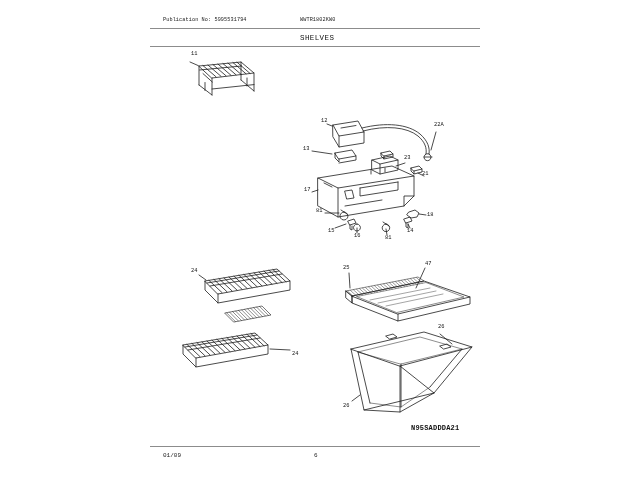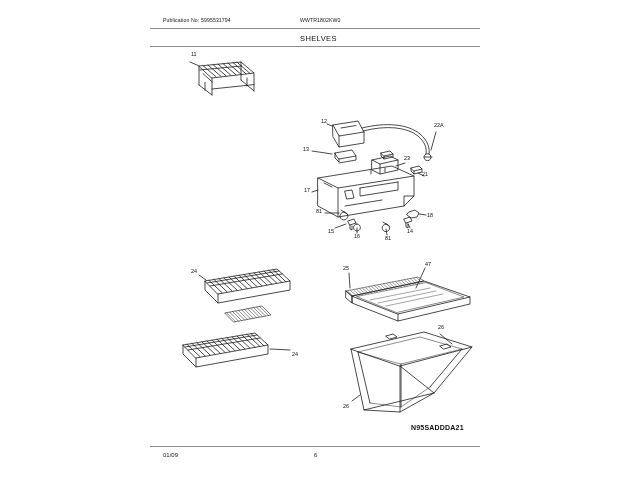--- a/index.html
+++ b/index.html
@@ -5,21 +5,21 @@
   html, body {
     margin: 0;
     padding: 0;
     background: #ffffff;
   }
   #page {
     position: relative;
     width: 640px;
     height: 480px;
     background: #ffffff;
-    font-family: Liberation Sans, sans-serif;
+    font-family: Liberation Mono, monospace;
     overflow: hidden;
   }
   .sheet {
     position: absolute;
     left: 0; top: 0;
     width: 640px; height: 480px;
   }
   
   .hdr-pub {
     position: absolute;

